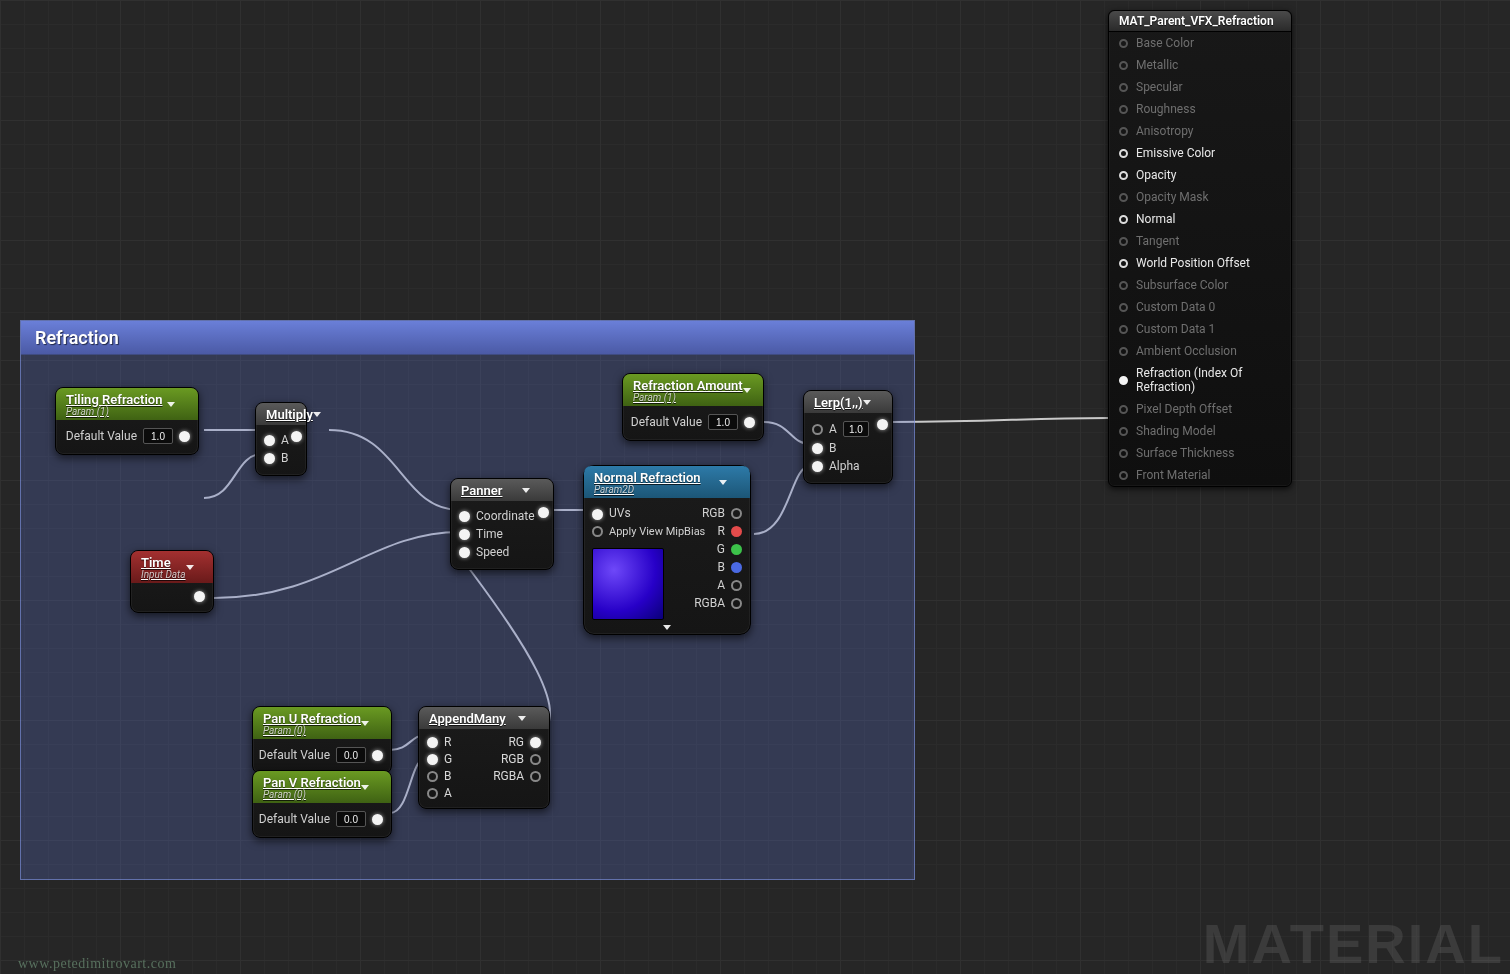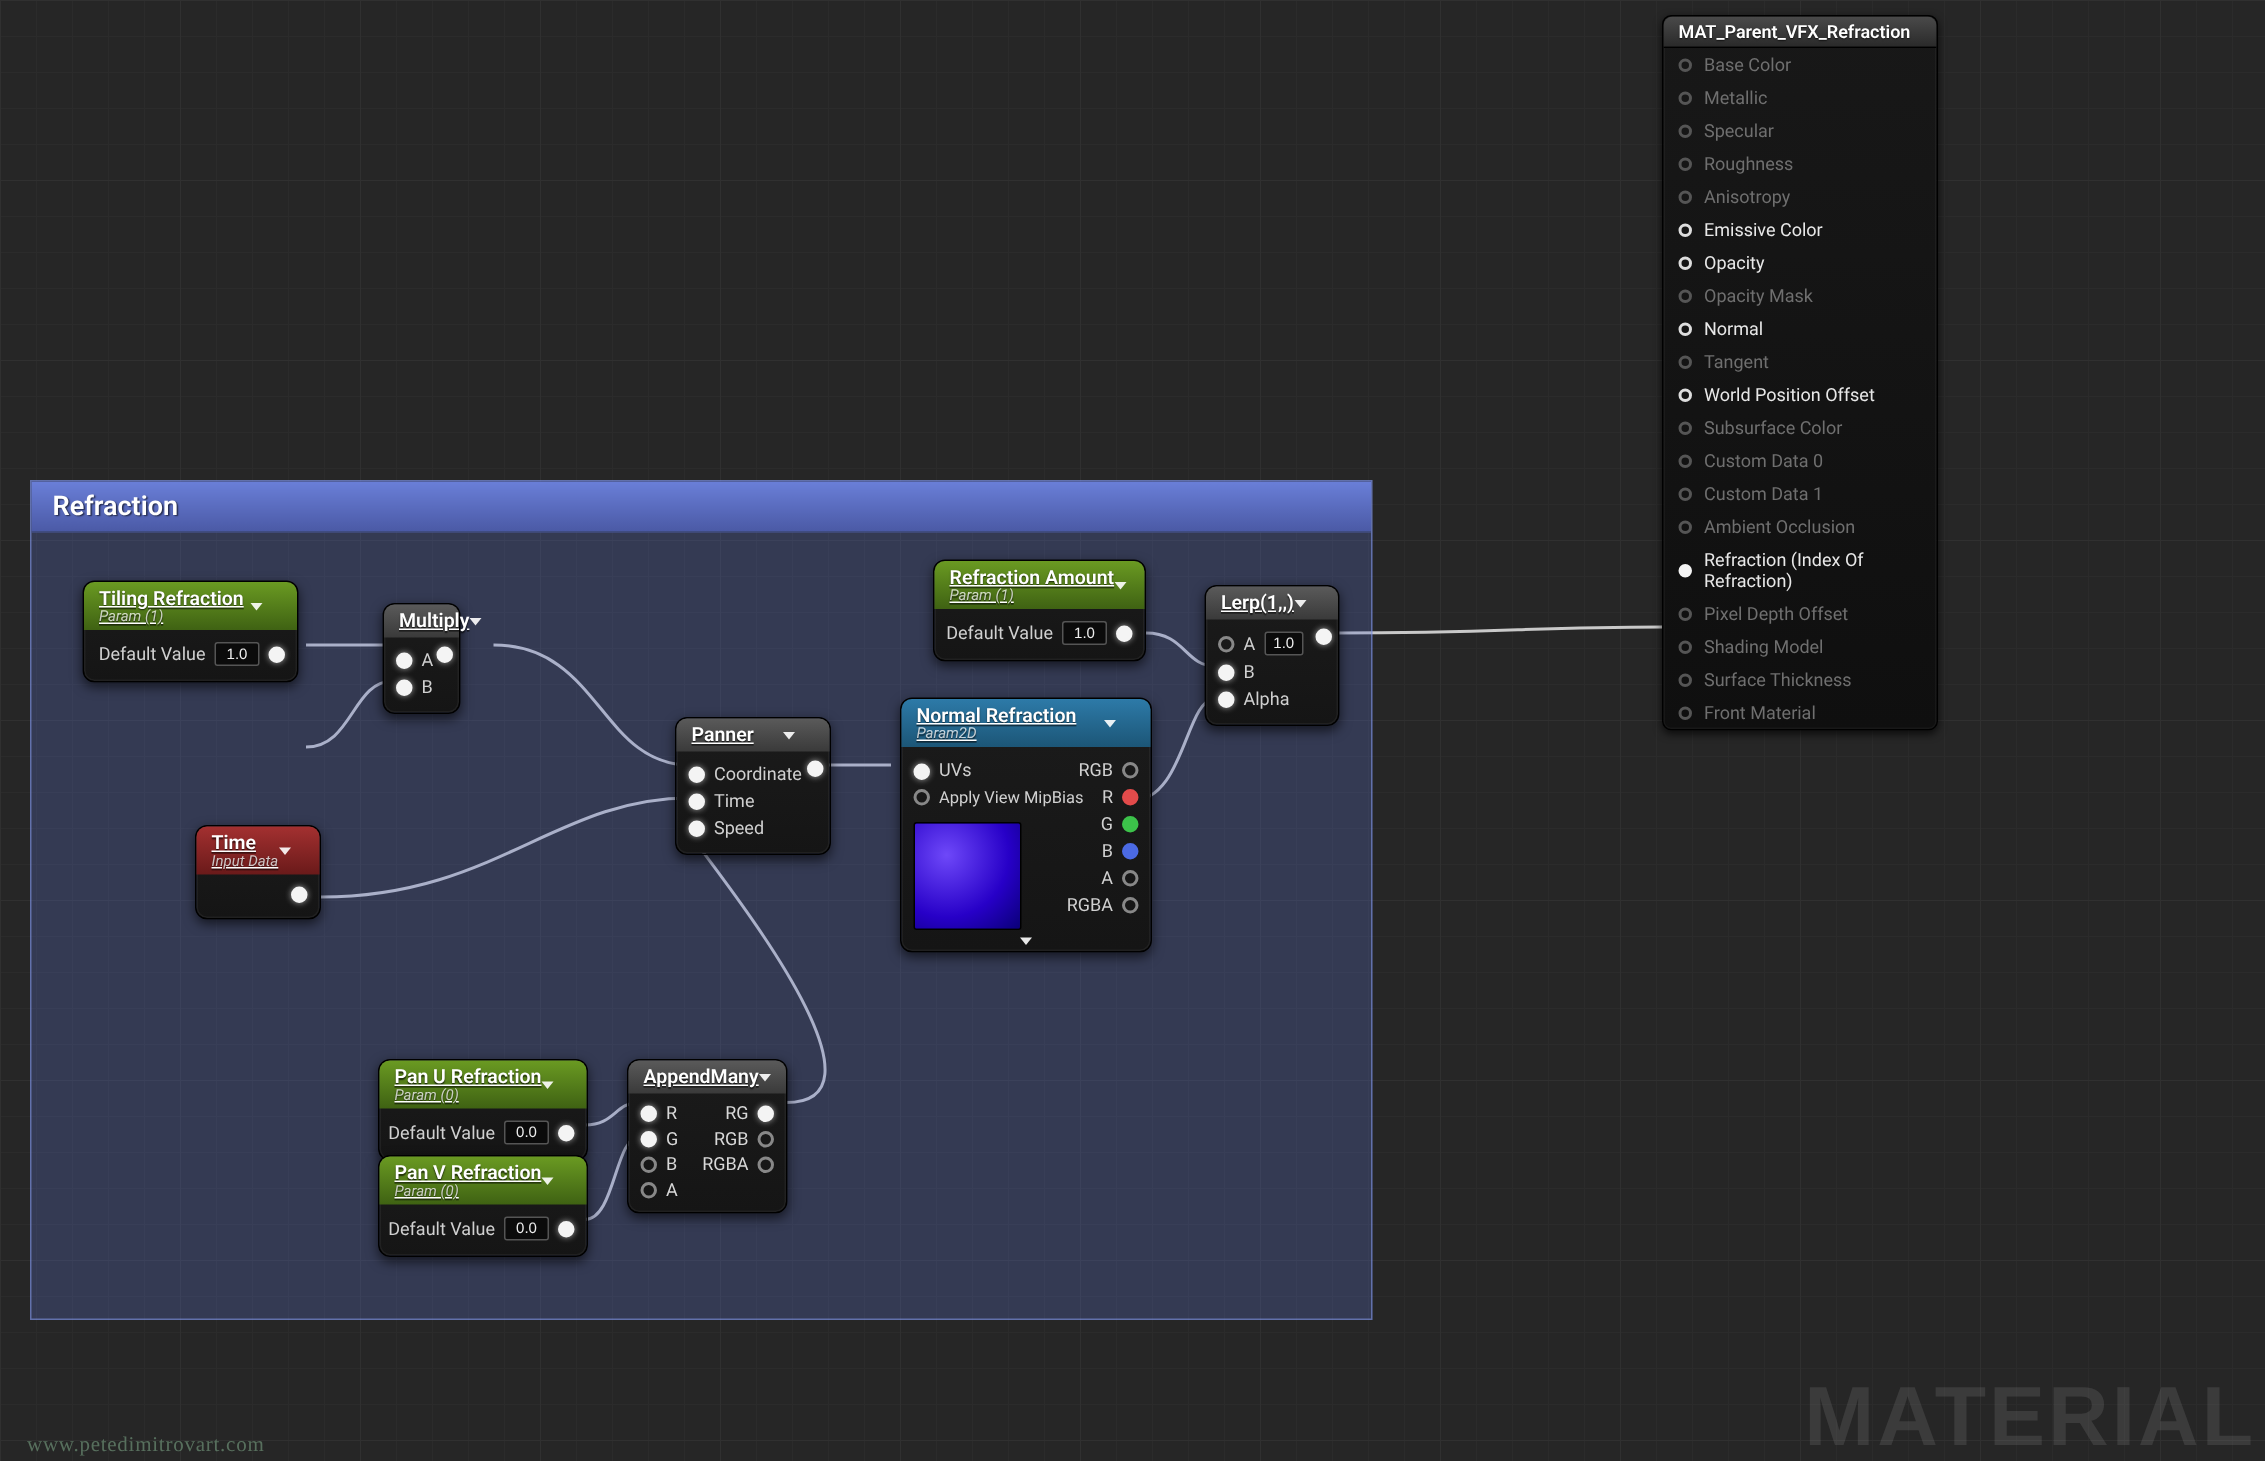--- a/index.html
+++ b/index.html
@@ -322,21 +322,21 @@
     </div>
     <div class="body">
       <div class="rrow">
         <span class="lbl">Default Value</span>
         <input class="num-input" value="0.0" style="">
         <span class="pin filled"></span>
       </div>
     </div>
   </div>
 
-  <div class="node" style="left:418px; top:706px; width:107px;">
+  <div class="node" style="left:418px; top:706px; width:132px;">
     <div class="title grey">
       <span>AppendMany</span>
       <div class="chev"></div>
     </div>
     <div class="body" style="display:grid; grid-template-columns:auto 1fr auto auto; row-gap:3px; column-gap:6px; align-items:center;">
       <span class="pin filled"></span>
         <span class="lbl">R</span>
         <span class="lbl" style="text-align:right">RG</span>
         <span class="pin filled"></span>
       <span class="pin filled"></span>
@@ -347,21 +347,21 @@
         <span class="lbl">B</span>
         <span class="lbl" style="text-align:right">RGBA</span>
         <span class="pin hollow-grey"></span>
       <span class="pin hollow-grey"></span>
         <span class="lbl">A</span>
         <span></span>
         <span></span>
     </div>
   </div>
 
-  <div class="node" style="left:600px; top:465px; width:168px;">
+  <div class="node" style="left:583px; top:465px; width:168px;border-radius:11px;">
     <div class="title blue">
       <div>
         <span>Normal Refraction</span>
         <span class="subtitle">Param2D</span>
       </div>
       <div class="chev"></div>
     </div>
     <div class="body" style="position:relative;">
       <div class="row" style="justify-content:space-between">
         <span style="display:flex;gap:6px;align-items:flex-end">

